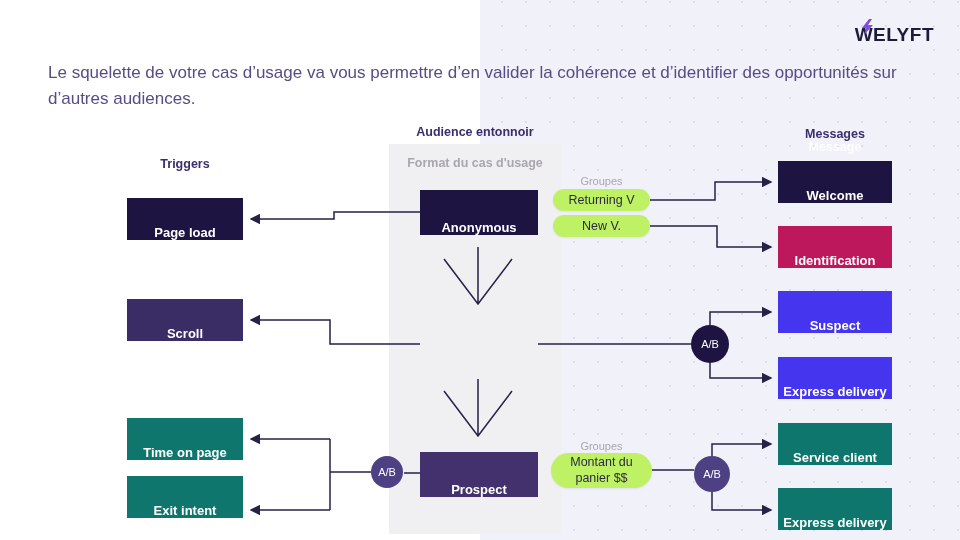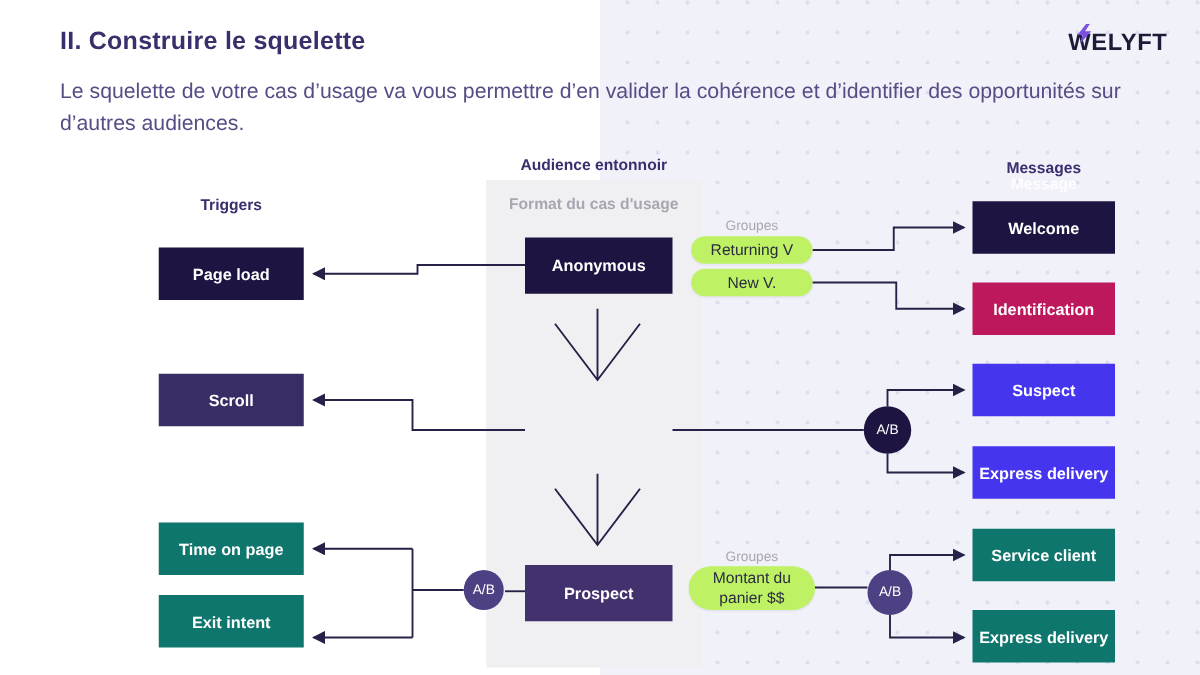--- a/index.html
+++ b/index.html
@@ -31,21 +31,21 @@
   .muted-header{
     position:absolute;font-size:12.5px;font-weight:bold;color:#a9a6b0;text-align:center;
   }
   .ghost-header{
     position:absolute;font-size:12.5px;font-weight:bold;color:rgba(255,255,255,.85);text-align:center;
   }
   .caption{
     position:absolute;font-size:11px;color:#a9a6b0;text-align:center;
   }
   .node{
-    position:absolute;display:flex;align-items:center;justify-content:center;
+    position:absolute;display:flex;align-items:flex-end;justify-content:center;
     color:#fff;font-size:13px;font-weight:bold;z-index:3;text-align:center;
   }
   .t-box{left:127px;width:116px;height:42px;}
   .f-box{left:420px;width:118px;height:45px;}
   .m-box{left:778px;width:114px;height:42px;}
   .navy{background:#1e1442;}
   .navy2{background:#be185d;}
   .blue{background:#4535ef;}
   .deep-purple{background:#3a2c64;}
   .prospect-purple{background:#42316c;}
@@ -65,21 +65,20 @@
   .wires{position:absolute;left:0;top:0;z-index:2;}
 </style>
 </head>
 <body>
 
 <div class="slide">
 
   <div class="lavender"></div>
   <div class="funnel-col"></div>
 
-  <h1 class="page-title">II. Construire le squelette</h1>
   <p class="subtitle">Le squelette de votre cas d’usage va vous permettre d’en valider la cohérence et d’identifier des opportunités sur d’autres audiences.</p>
 
   <div class="logo">
     <span class="logo-text">WELYFT</span>
     <svg class="bolt" width="14" height="16" viewBox="0 0 14 16">
       <polygon points="8,0 1,9 5,9 3,16 12,6 7,6 11,0" fill="#7c4fe0"></polygon>
     </svg>
   </div>
 
   <div class="col-header" style="left:127px;top:157px;width:116px;">Triggers</div>

